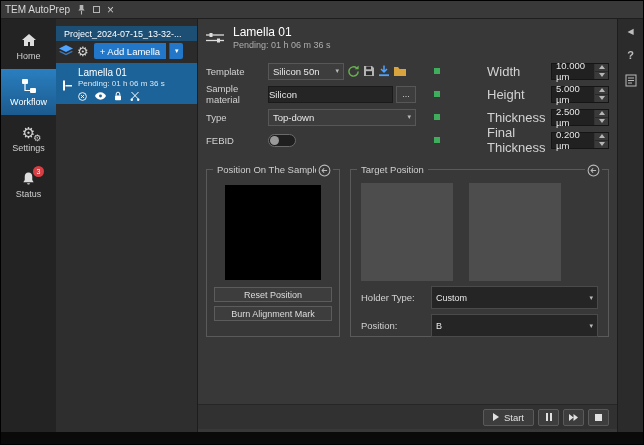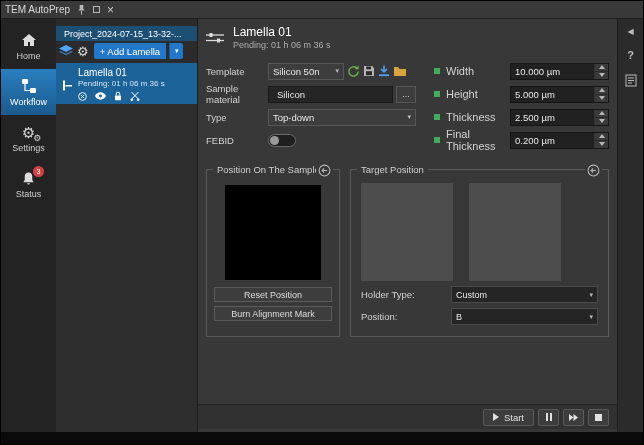--- a/index.html
+++ b/index.html
@@ -58,29 +58,29 @@
   .form-right { flex:1; }
   .frow { display:flex; align-items:center; height:18px; margin-bottom:5px; font-size:10px; color:#d2d2d2; }
   .flabel { width:62px; flex-shrink:0; font-size:9.5px; }
   .fctrl { flex:1; display:flex; gap:3px; align-items:center; height:17px; }
   .dropdown { height:17px; background:#3d3d3d; border:1px solid #575757; display:flex; align-items:center;
               padding:0 4px; font-size:9.5px; color:#e8e8e8; cursor:pointer; }
   .dd-arrow { margin-left:auto; font-size:7px; color:#bbb; padding-left:4px; }
   .template-dd { width:76px; flex:none; }
   .grow { flex:1; }
   .text-input { flex:1; height:17px; background:#252525; border:1px solid #1a1a1a; display:flex;
-                align-items:center; padding:0 8px; font-size:9.5px; color:#e8e8e8; }
+                align-items:center; padding:0 0; font-size:9.5px; color:#e8e8e8; }
   .browse-btn { width:20px; height:17px; background:#3d3d3d; border:1px solid #575757; display:flex;
                 align-items:center; justify-content:center; font-size:9px; cursor:pointer; }
   .toggle { width:28px; height:13px; border-radius:7px; background:#1f1f1f; border:1px solid #6a6a6a;
             position:relative; cursor:pointer; }
   .toggle::after { content:""; position:absolute; left:1px; top:1px; width:9px; height:9px;
                    border-radius:50%; background:#9a9a9a; }
   .bullet { width:6px; height:6px; background:#3fae5c; margin-right:6px; flex-shrink:0; }
-  .rlabel { width:64px; flex-shrink:0; font-size:11px; }
+  .rlabel { width:64px; flex-shrink:0; font-size:13px;margin-left:41px; }
   .numfield { flex:1; height:17px; background:#212121; border:1px solid #151515; display:flex;
               align-items:stretch; font-size:9.5px; color:#e8e8e8; }
   .numval { flex:1; display:flex; align-items:center; padding-left:4px; }
   .spin { width:14px; display:flex; flex-direction:column; border-left:1px solid #333; }
   .sbtn { flex:1; background:#3a3a3a; display:flex; align-items:center; justify-content:center; cursor:pointer; }
   .sbtn + .sbtn { border-top:1px solid #2a2a2a; }
   .tri-up { width:0; height:0; border-left:3px solid transparent; border-right:3px solid transparent;
             border-bottom:4px solid #b5b5b5; }
   .tri-down { width:0; height:0; border-left:3px solid transparent; border-right:3px solid transparent;
               border-top:4px solid #b5b5b5; }
@@ -95,22 +95,22 @@
   .target-box { flex:1; }
   .black-square { width:96px; height:95px; background:#000; margin:15px auto 7px; }
   .gb-btn { width:calc(100% - 14px); margin:0 auto 4px; height:15px; background:#3d3d3d;
             border:1px solid #5c5c5c; color:#ddd; font-size:9px; display:flex; align-items:center;
             justify-content:center; cursor:pointer; }
   .target-inner { padding:13px 10px 0; }
   .placeholders { display:flex; gap:16px; }
   .ph { width:92px; height:98px; background:#4d4d4d; }
   .trow { display:flex; align-items:center; margin-top:5px; font-size:9.5px; color:#d2d2d2; }
   .tlabel { width:70px; flex-shrink:0; }
-  .darksel { flex:1; height:17px; background:#252525; border:1px solid #4a4a4a; display:flex;
-             align-items:center; padding:0 4px; font-size:9px; color:#e8e8e8; cursor:pointer;margin-left:20px; }
+  .darksel { flex:1; height:23px; background:#252525; border:1px solid #4a4a4a; display:flex;
+             align-items:center; padding:0 4px; font-size:9px; color:#e8e8e8; cursor:pointer; }
 
   
   .playback { margin-top:auto; height:25px; background:#313131; border-top:1px solid #262626;
               display:flex; align-items:center; justify-content:flex-end; gap:4px; padding:0 8px;
               margin-bottom:3px; }
   .pb-btn { height:17px; background:#3d3d3d; border:1px solid #5a5a5a; border-radius:2px; display:flex;
             align-items:center; justify-content:center; color:#e0e0e0; font-size:9.5px; gap:5px;
             padding:0 9px; cursor:pointer; }
   .pb-small { width:21px; padding:0; }
   .play-tri { width:0; height:0; border-top:4px solid transparent; border-bottom:4px solid transparent;

